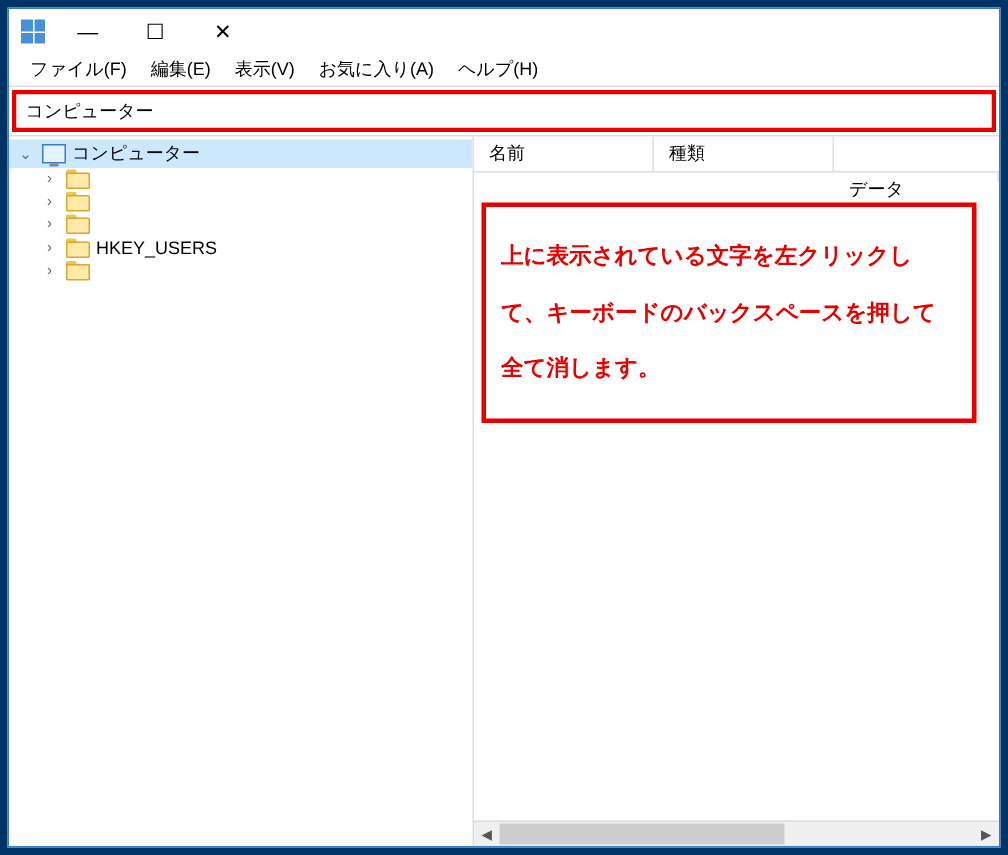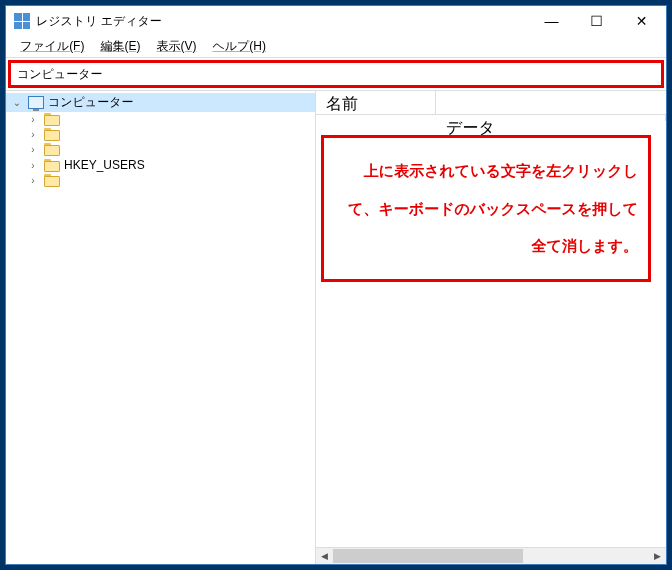--- a/index.html
+++ b/index.html
@@ -5,66 +5,66 @@
     * { box-sizing: border-box; margin: 0; padding: 0; font-family: "Meiryo UI", "MS Gothic", sans-serif; }
     body { width: 672px; height: 570px; background: #003366; padding: 5px; }
     .window { width: 662px; height: 560px; background: #fff; border: 1px solid #3a7ebf; display: flex; flex-direction: column; }
     .titlebar { height: 30px; background: #fff; display: flex; align-items: center; padding: 0 2px 0 8px; }
     .app-icon { width: 16px; height: 16px; margin-right: 6px; display: grid; grid-template: 1fr 1fr / 1fr 1fr; gap: 1px; }
     .app-icon span { background: #4a90d9; }
     .title { font-size: 12px; flex: 1; }
     .win-controls { display: flex; }
     .win-btn { width: 45px; height: 28px; display: flex; align-items: center; justify-content: center; font-size: 14px; font-family: Arial; }
     .menubar { height: 22px; display: flex; align-items: center; padding: 0 6px; font-size: 12px; border-bottom: 1px solid #ddd; }
-    .menu-item { padding: 2px 8px; text-decoration: underline; text-decoration-color: rgba(0,0,0,0.3); }
+    .menu-item { padding: 2px 8px; text-decoration-color: rgba(0,0,0,0.3); }
     .addr { margin: 2px; border: 3px solid #e60000; }
     .addr-input { width: 100%; height: 22px; border: none; padding: 0 6px; font-size: 12px; outline: none; }
     .main { flex: 1; display: flex; border-top: 1px solid #ddd; min-height: 0; }
     .tree { width: 310px; border-right: 1px solid #ddd; padding: 2px 0; font-size: 12px; overflow: hidden; }
     .tree-root { display: flex; align-items: center; padding: 1px 4px; background: #cce8ff; }
     .tree-item { display: flex; align-items: center; padding: 1px 4px 1px 20px; }
     .expand { width: 14px; text-align: center; color: #666; font-size: 10px; font-family: Arial; }
     .folder-icon { width: 16px; height: 13px; margin: 0 4px; position: relative; }
     .folder-icon::before { content: ""; position: absolute; top: 0; left: 0; width: 7px; height: 3px; background: #f0c452; border-radius: 1px 1px 0 0; }
     .folder-icon::after { content: ""; position: absolute; top: 2px; left: 0; width: 16px; height: 11px; background: #ffe9a6; border: 1px solid #d4a830; border-radius: 1px; box-sizing: border-box; }
     .pc-icon { width: 16px; height: 13px; margin: 0 4px; border: 1px solid #3a7ebf; background: #e3f2fd; position: relative; }
     .pc-icon::after { content: ""; position: absolute; bottom: -3px; left: 4px; width: 6px; height: 2px; background: #888; }
     .list { flex: 1; position: relative; display: flex; flex-direction: column; }
-    .headers { height: 24px; display: flex; border-bottom: 1px solid #ddd; font-size: 16px; }
+    .headers { height: 24px; display: flex; border-bottom: 1px solid #ddd; font-size: 12px; }
     .col-hdr { padding: 3px 10px; border-right: 1px solid #ddd; }
     .col1 { width: 120px; } .col2 { width: 120px; } .col3 { flex: 1; margin-top: 24px; }
-    .list-body { flex: 1; position: relative; text-align: right; }
+    .list-body { flex: 1; position: relative; }
     .annotation { position: absolute; top: 20px; left: 5px; right: 15px; border: 3px solid #e60000; padding: 14px 10px; font-size: 15px; color: #e60000; font-weight: bold; line-height: 2.5; background: #fff; }
     .hscroll { height: 17px; display: flex; background: #f0f0f0; border-top: 1px solid #ddd; }
     .sb-btn { width: 17px; display: flex; align-items: center; justify-content: center; font-size: 9px; color: #555; background: #f0f0f0; }
     .sb-track { flex: 1; background: #f0f0f0; position: relative; }
     .sb-thumb { position: absolute; left: 0; top: 1px; bottom: 1px; width: 60%; background: #cdcdcd; }
   </style>
 </head>
 <body>
 
 <div class="window">
   <div class="titlebar">
     <div class="app-icon">
         <span></span>
         <span></span>
         <span></span>
         <span></span>
       </div>
-    <div class="title">レジストリ エディター</div>
     <div class="win-controls">
       <div class="win-btn">—</div>
       <div class="win-btn">☐</div>
       <div class="win-btn close">✕</div>
     </div>
   </div>
   <div class="menubar">
     <div class="menu-item">ファイル(F)</div>
     <div class="menu-item">編集(E)</div>
     <div class="menu-item">表示(V)</div>
+    <div class="menu-item">お気に入り(A)</div>
     <div class="menu-item">ヘルプ(H)</div>
   </div>
   <div class="addr">
     <input class="addr-input" value="コンピューター" style="">
   </div>
   <div class="main">
     <div class="tree">
       <div class="tree-root">
         <span class="expand">⌄</span>
         <span class="pc-icon"></span>
@@ -88,20 +88,21 @@
         <span>HKEY_USERS</span>
       </div>
       <div class="tree-item">
         <span class="expand">›</span>
         <span class="folder-icon"></span>
       </div>
     </div>
     <div class="list">
       <div class="headers">
         <div class="col-hdr col1">名前</div>
+        <div class="col-hdr col2">種類</div>
         <div class="col-hdr col3">データ</div>
       </div>
       <div class="list-body">
         <div class="annotation">上に表示されている文字を左クリックして、キーボードのバックスペースを押して全て消します。</div>
       </div>
       <div class="hscroll">
         <div class="sb-btn">◀</div>
         <div class="sb-track">
           <div class="sb-thumb"></div>
         </div>

